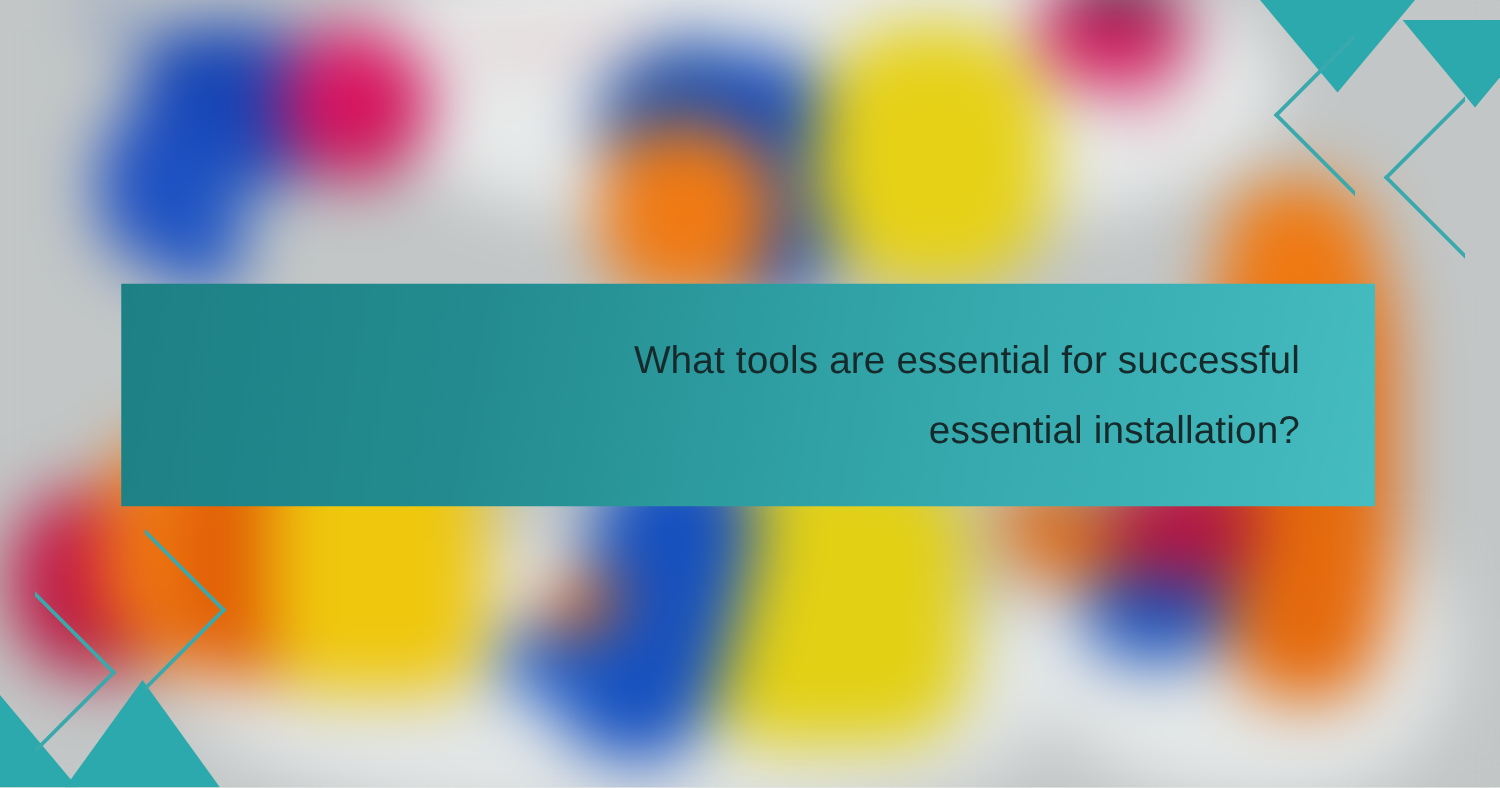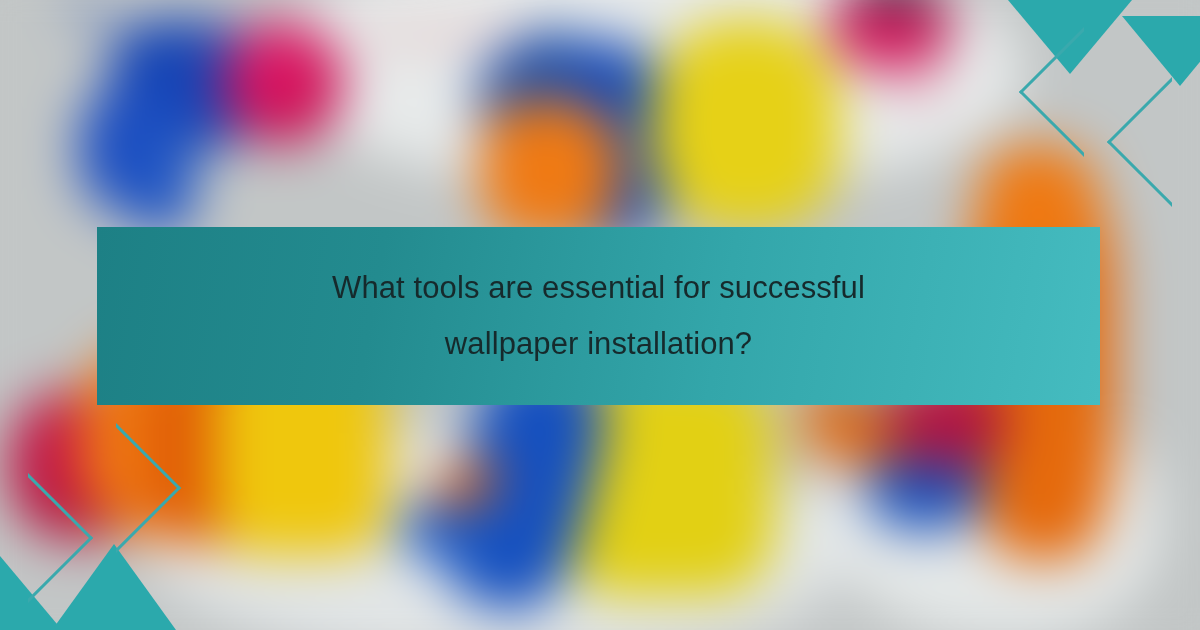--- a/index.html
+++ b/index.html
@@ -41,21 +41,21 @@
   
   .caption-banner {
     position: absolute;
     left: 97px;
     top: 227px;
     width: 1003px;
     height: 178px;
     background: linear-gradient(100deg, #1d8085 0%, #238b8f 28%, #33a6aa 62%, #45bcc0 100%);
     display: flex;
     flex-direction: column;
-    align-items: center;
+    align-items: flex-end;
     justify-content: center;
     box-sizing: border-box;
     padding: 0 60px;
   }
 
   .caption-line {
     color: #162a2c;
     font-size: 31px;
     font-weight: 400;
     line-height: 56px;
@@ -174,16 +174,16 @@
                 border-bottom:3px solid transparent;"></div>
     <div class="chev" style="left:70px; top:442px; width:92px; height:92px;
                 border-right:3px solid #3aa9ad;
                 border-top:3px solid #3aa9ad;
                 border-left:3px solid transparent;
                 border-bottom:3px solid transparent;"></div>
   </div>
 
   <div class="caption-banner">
     <div class="caption-line">What tools are essential for successful</div>
-    <div class="caption-line">wallpaper installation?</div>
+    <div class="caption-line">essential installation?</div>
   </div>
 
 </div>
 
 </body></html>

